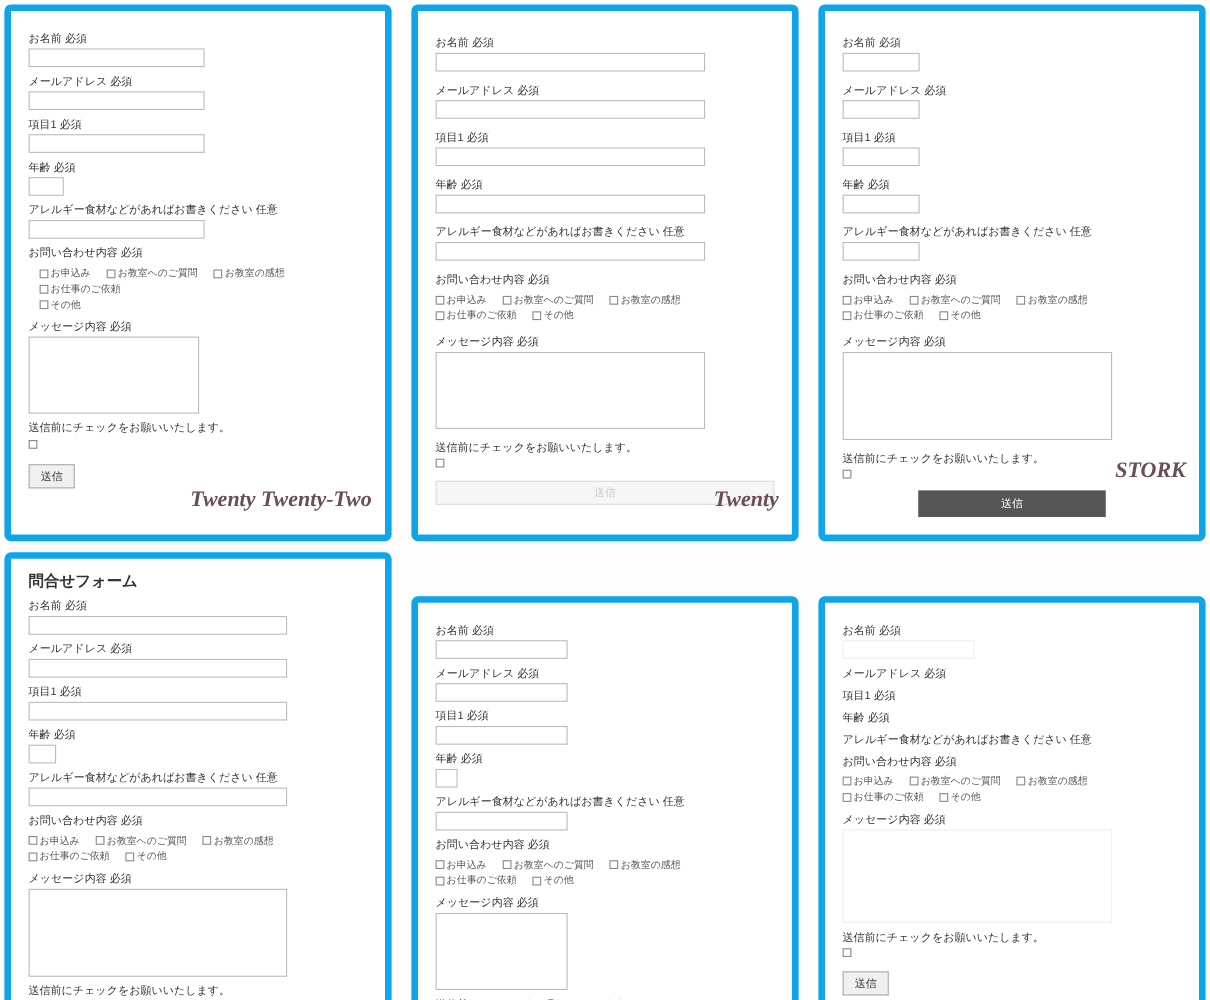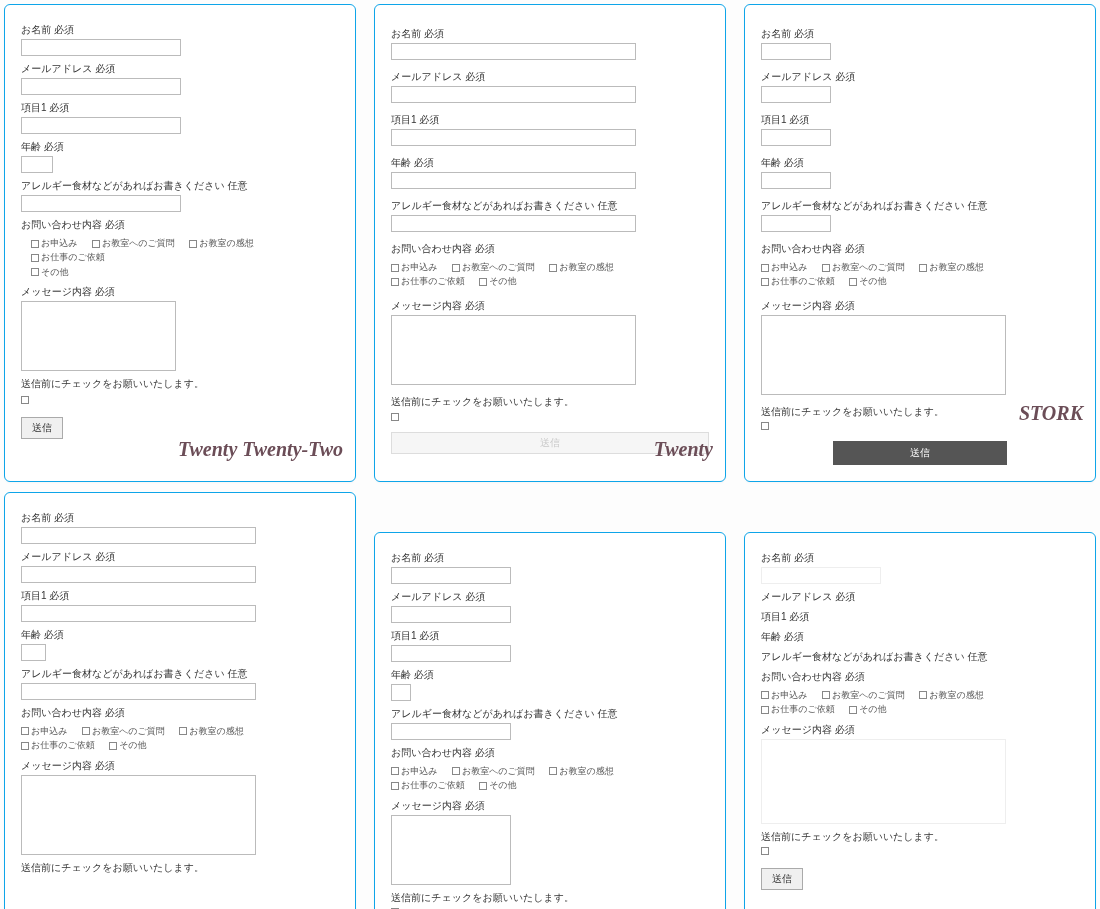--- a/index.html
+++ b/index.html
@@ -11,21 +11,21 @@
     color: #333;
     font-size: 10px;
     width: 1100px;
   }
   .grid {
     display: grid;
     grid-template-columns: 1fr 1fr 1fr;
     gap: 10px 18px;
   }
   .card {
-    border: 1px solid #0ea5e9;
+    border: 6px solid #0ea5e9;
     background: #fff;
     border-radius: 6px;
     padding: 12px 16px 16px 16px;
     position: relative;
     box-shadow: 0 1px 2px rgba(0,0,0,0.03);
   }
   .field { margin: 6px 0 6px 0; }
   .label { font-size: 10px; color:#333; margin-bottom:2px;}
   input[type=text], textarea {
     display:block;
@@ -206,24 +206,25 @@
     </div>
     <div class="field">
         <div class="label">メッセージ内容 必須</div>
         <textarea class="ta250" style="height: 80px;"></textarea>
       </div>
     <div class="field">
         <div class="label">送信前にチェックをお願いいたします。</div>
         <div class="solo-check"><i class="ckbox"></i></div>
       </div>
     <span class="btn dark">送信</span>
-    <div class="theme-label" style="bottom:56px;margin-left:27px;">STORK</div>
+    <div class="theme-label" style="bottom:46px;margin-left:27px;">STORK</div>
   </div>
 
   <div class="card" style="font-size:9px;">
+    <div class="heading">問合せフォーム</div>
     <div class="field">
         <div class="label">お名前 必須</div>
         <input type="text" style="width: 235px;">
       </div>
     <div class="field">
         <div class="label">メールアドレス 必須</div>
         <input type="text" style="width: 235px;">
       </div>
     <div class="field">
         <div class="label">項目1 必須</div>

